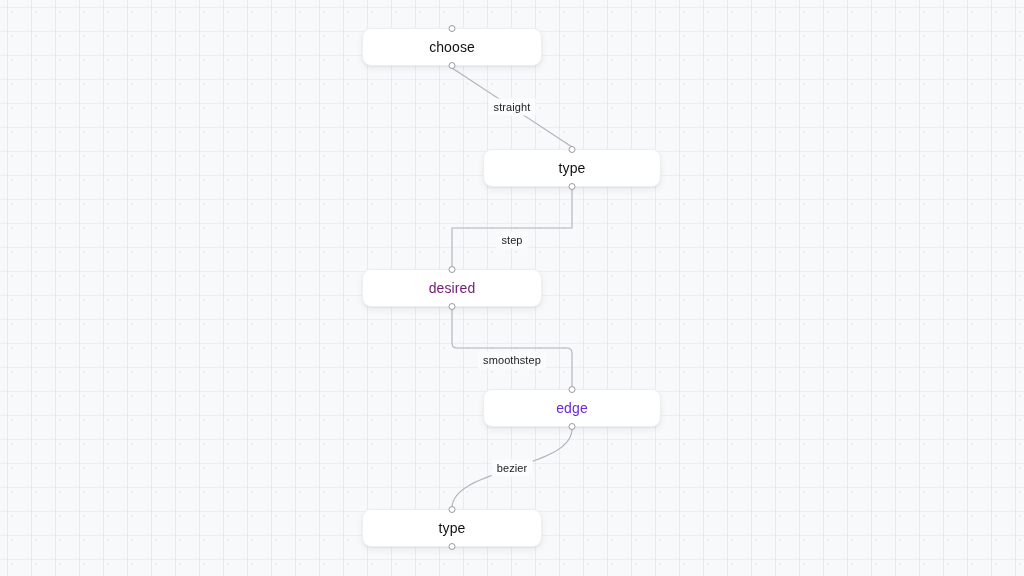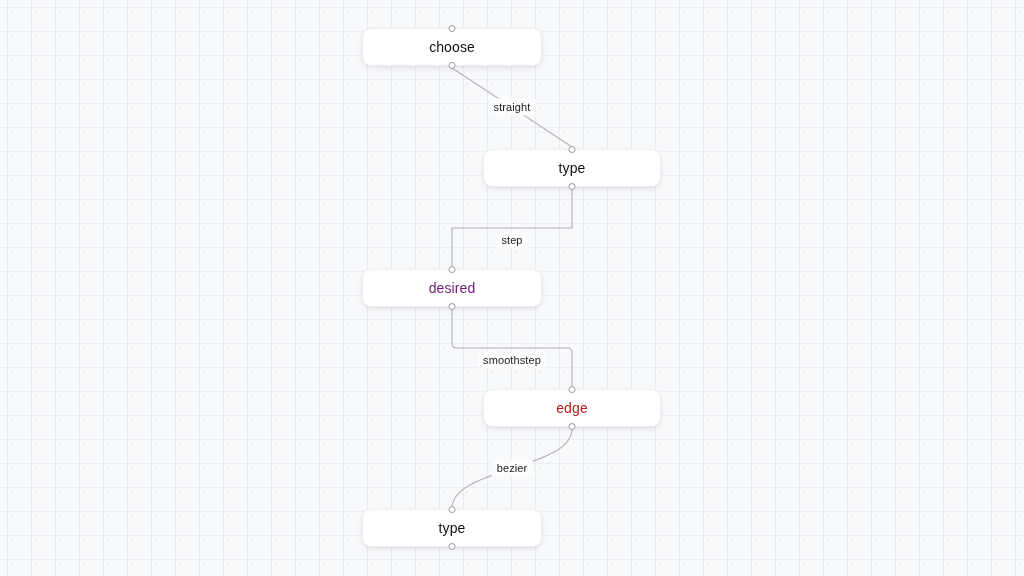--- a/index.html
+++ b/index.html
@@ -132,21 +132,21 @@
         <span class="node-label" style="color: rgb(17, 17, 17);">type</span>
         <div class="handle source" style="border-color: rgb(154, 154, 162);"></div>
       </div>
       <div class="node" style="left: 362px; top: 269px; width: 180px; height: 38px; background: rgb(255, 255, 255); border-color: rgb(236, 238, 240);">
         <div class="handle target" style="border-color: rgb(154, 154, 162);"></div>
         <span class="node-label" style="color: #701a75;">desired</span>
         <div class="handle source" style="border-color: rgb(154, 154, 162);"></div>
       </div>
       <div class="node" style="left: 483px; top: 389px; width: 178px; height: 38px; background: rgb(255, 255, 255); border-color: rgb(236, 238, 240);">
         <div class="handle target" style="border-color: rgb(154, 154, 162);"></div>
-        <span class="node-label" style="color: #b91c1c;">edge</span>
+        <span class="node-label" style="color: #6d28d9;">edge</span>
         <div class="handle source" style="border-color: rgb(154, 154, 162);"></div>
       </div>
       <div class="node" style="left: 362px; top: 509px; width: 180px; height: 38px; background: rgb(255, 255, 255); border-color: rgb(236, 238, 240);">
         <div class="handle target" style="border-color: rgb(154, 154, 162);"></div>
         <span class="node-label" style="color: rgb(17, 17, 17);">type</span>
         <div class="handle source" style="border-color: rgb(154, 154, 162);"></div>
       </div>
     </div>
   <div id="label-layer">
       <div class="edge-label" style="left: 512px; top: 107px; background: rgb(251, 252, 253); color: rgb(34, 34, 34);">straight</div>

